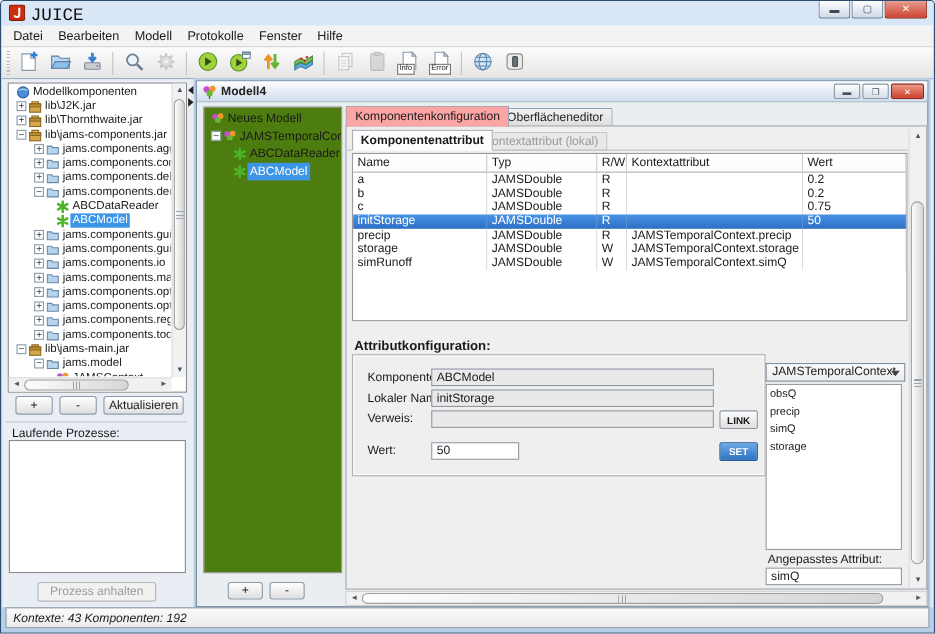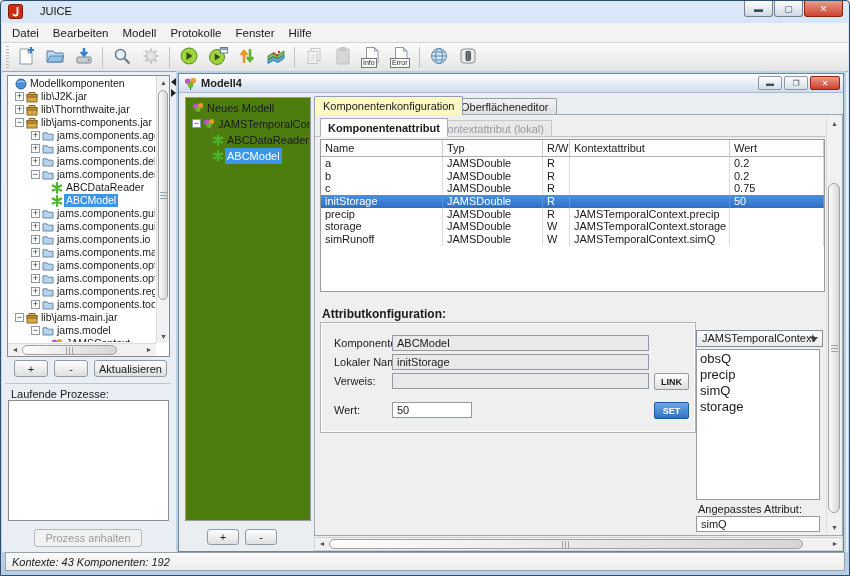--- a/index.html
+++ b/index.html
@@ -3,21 +3,21 @@
 <meta charset="utf-8">
 <style>
   html,body{margin:0;padding:0;width:850px;height:576px;overflow:hidden;
     font-family:"Liberation Sans","DejaVu Sans",sans-serif;font-size:11px;color:#1a1a1a;}
   *{box-sizing:border-box;}
   #window{position:absolute;inset:0;background:linear-gradient(#d9e7f7,#b7cee8);
     border:1px solid #2d4d6e;border-radius:4px 4px 0 0;}
   
   #titlebar{position:absolute;left:0;top:0;right:0;height:22px;}
   #title-icon{position:absolute;left:7px;top:3px;width:15px;height:15px;}
-  #title-text{position:absolute;left:39px;top:4px;font-size:11px;color:#111;}
+  #title-text{position:absolute;left:27px;top:4px;font-size:16px;color:#111;font-family:Liberation Mono, monospace;}
   .wctrls{position:absolute;right:6px;top:0;display:flex;}
   .wbtn{width:29px;height:16px;border:1px solid #70808f;border-top:none;border-radius:0 0 3px 3px;
     background:linear-gradient(#fdfefe,#cfd9e6);display:flex;align-items:center;justify-content:center;
     font-size:9px;color:#3a4a5a;margin-left:1px;}
   .wbtn.close{width:39px;background:linear-gradient(#e89c8e,#cf4431);border-color:#8f2314;color:#fff;font-weight:bold;}
   
   #menubar{position:absolute;left:1px;right:1px;top:22px;height:20px;background:#f3f3f3;
     border-bottom:1px solid #d2d2d2;display:flex;align-items:center;padding-left:3px;}
   .menu-item{padding:2px 7px;font-size:11.5px;}
   
@@ -78,21 +78,21 @@
   .mdi-ctrls{position:absolute;right:3px;top:2px;display:flex;}
   .mbtn{width:24px;height:14px;border:1px solid #8a97a5;border-radius:2px;background:linear-gradient(#fefefe,#d4dde8);
     margin-left:2px;display:flex;align-items:center;justify-content:center;font-size:8px;color:#44505c;}
   .mbtn.close{width:30px;background:linear-gradient(#ee9a8a,#cc3f2c);border-color:#8f2314;color:#fff;font-weight:bold;}
   #model-tree-panel{position:absolute;left:6px;top:23px;width:126px;height:424px;background:#4d7c0f;border:1px solid #9b9b9b;
     overflow:hidden;font-size:11px;padding-top:2px;}
   #mdi-add{left:28px;top:455px;width:32px;height:16px;}
   #mdi-remove{left:66px;top:455px;width:32px;height:16px;}
   .tab{position:absolute;border:1px solid #8fa0af;border-bottom:none;border-radius:2px 2px 0 0;
     display:flex;align-items:center;justify-content:center;padding:0 8px;}
-  #tab-1{left:135px;top:22px;height:19px;background:#fef9c3;z-index:2;text-align:center;}
+  #tab-1{left:135px;top:22px;height:19px;background:#fca5a5;z-index:2;text-align:center;}
   #tab-2{left:273px;top:24px;height:17px;background:linear-gradient(#f2f2f2,#dedede);color:#222;}
   #tab-panel{position:absolute;left:135px;top:40px;width:529px;height:422px;background:#efefef;border:1px solid #a0a8b0;}
   .subtab{position:absolute;display:flex;align-items:center;padding:0 7px;}
   #subtab-1{left:5px;top:3px;height:19px;background:#fdfdfd;border:1px solid #a8b0b8;border-bottom-color:#fdfdfd;z-index:2;font-weight:bold;}
   #subtab-2{left:117px;top:5px;height:17px;color:#9a9a9a;background:#e9e9e9;border:1px solid #c8c8c8;}
   #subtab-line{position:absolute;left:0;right:15px;top:21px;height:1px;background:#bfc4c9;}
   
   #attr-table{position:absolute;left:5px;top:24px;width:505px;height:153px;background:#fff;border:1px solid #9b9b9b;overflow:hidden;}
   .t-head{display:flex;height:17px;line-height:16px;background:#fdfdfd;border-bottom:1px solid #aab2ba;}
   .t-head span{border-right:1px solid #c9cdd2;padding-left:4px;overflow:hidden;white-space:nowrap;}
@@ -111,21 +111,21 @@
   .f-field.editable{background:#fff;width:80px;}
   .g-btn{position:absolute;left:333px;width:35px;height:17px;border:1px solid #8e9aa5;border-radius:2px;
     background:linear-gradient(#fefefe,#dfdfdf);font-size:9px;font-weight:bold;display:flex;align-items:center;justify-content:center;}
   .g-btn.blue{background:linear-gradient(#6aa9e8,#2f74c0);border-color:#1f5a9e;color:#fff;}
   
   #combo{position:absolute;left:381px;top:215px;width:127px;height:17px;background:linear-gradient(#fdfdfd,#eaeaea);
     border:1px solid #7f8f9f;line-height:15px;padding-left:5px;}
   #combo-arrow{position:absolute;right:4px;top:6px;width:0;height:0;border-left:4px solid transparent;
     border-right:4px solid transparent;border-top:5px solid #444;}
   #ctx-list{position:absolute;left:381px;top:234px;width:124px;height:151px;background:#fff;border:1px solid #9b9b9b;
-    overflow:hidden;padding:1px 0 0 3px;font-size:13px;}
+    overflow:hidden;padding:1px 0 0 3px;font-size:10px;}
   .list-item{height:16px;line-height:16px;}
   #custom-attr-label{position:absolute;left:383px;top:388px;}
   #custom-attr-field{position:absolute;left:381px;top:401px;width:124px;height:16px;line-height:15px;background:#fff;
     border:1px solid #8f9aa5;padding-left:4px;}
   
   #panel-vscroll{position:absolute;left:511px;top:2px;width:15px;height:417px;background:#f1f1f1;border-left:1px solid #dcdcdc;}
   #panel-vscroll .sb-arrow{width:15px;}
   #mdi-hscroll{position:absolute;left:135px;top:463px;width:529px;height:14px;background:#f1f1f1;border:1px solid #d0d0d0;}
   .sb-arrow.h{width:14px;height:12px;line-height:12px;}
 </style>

